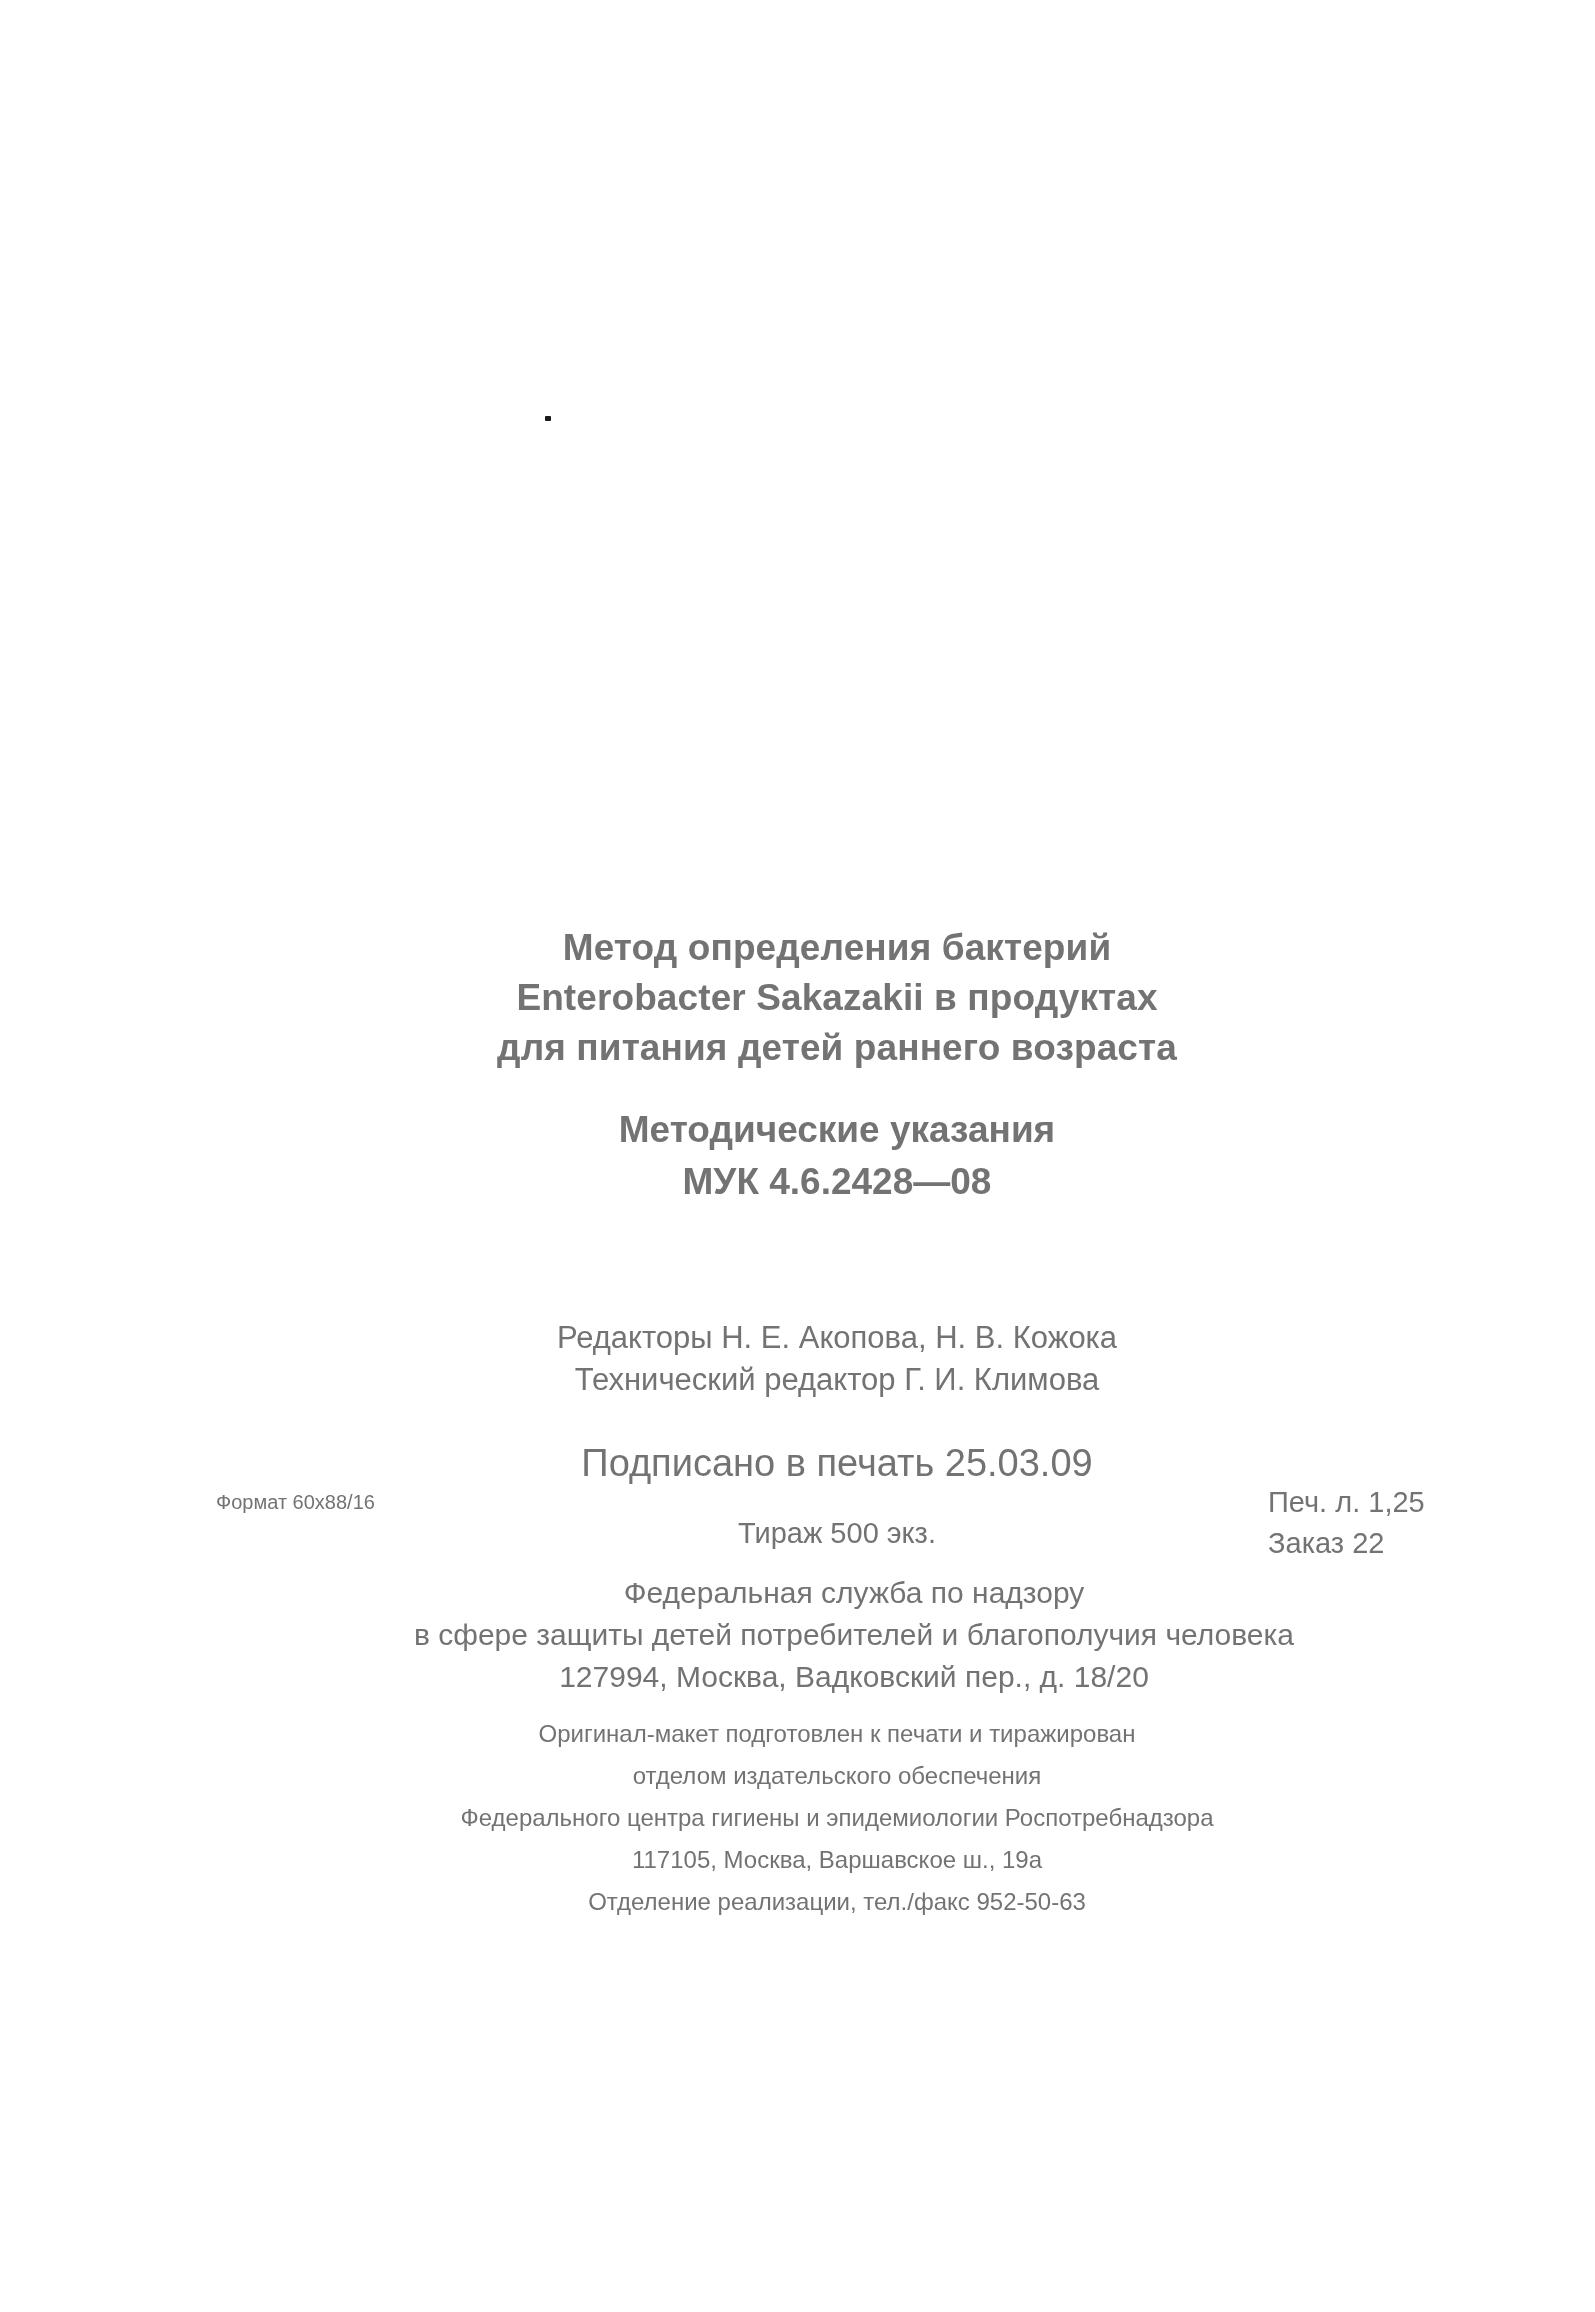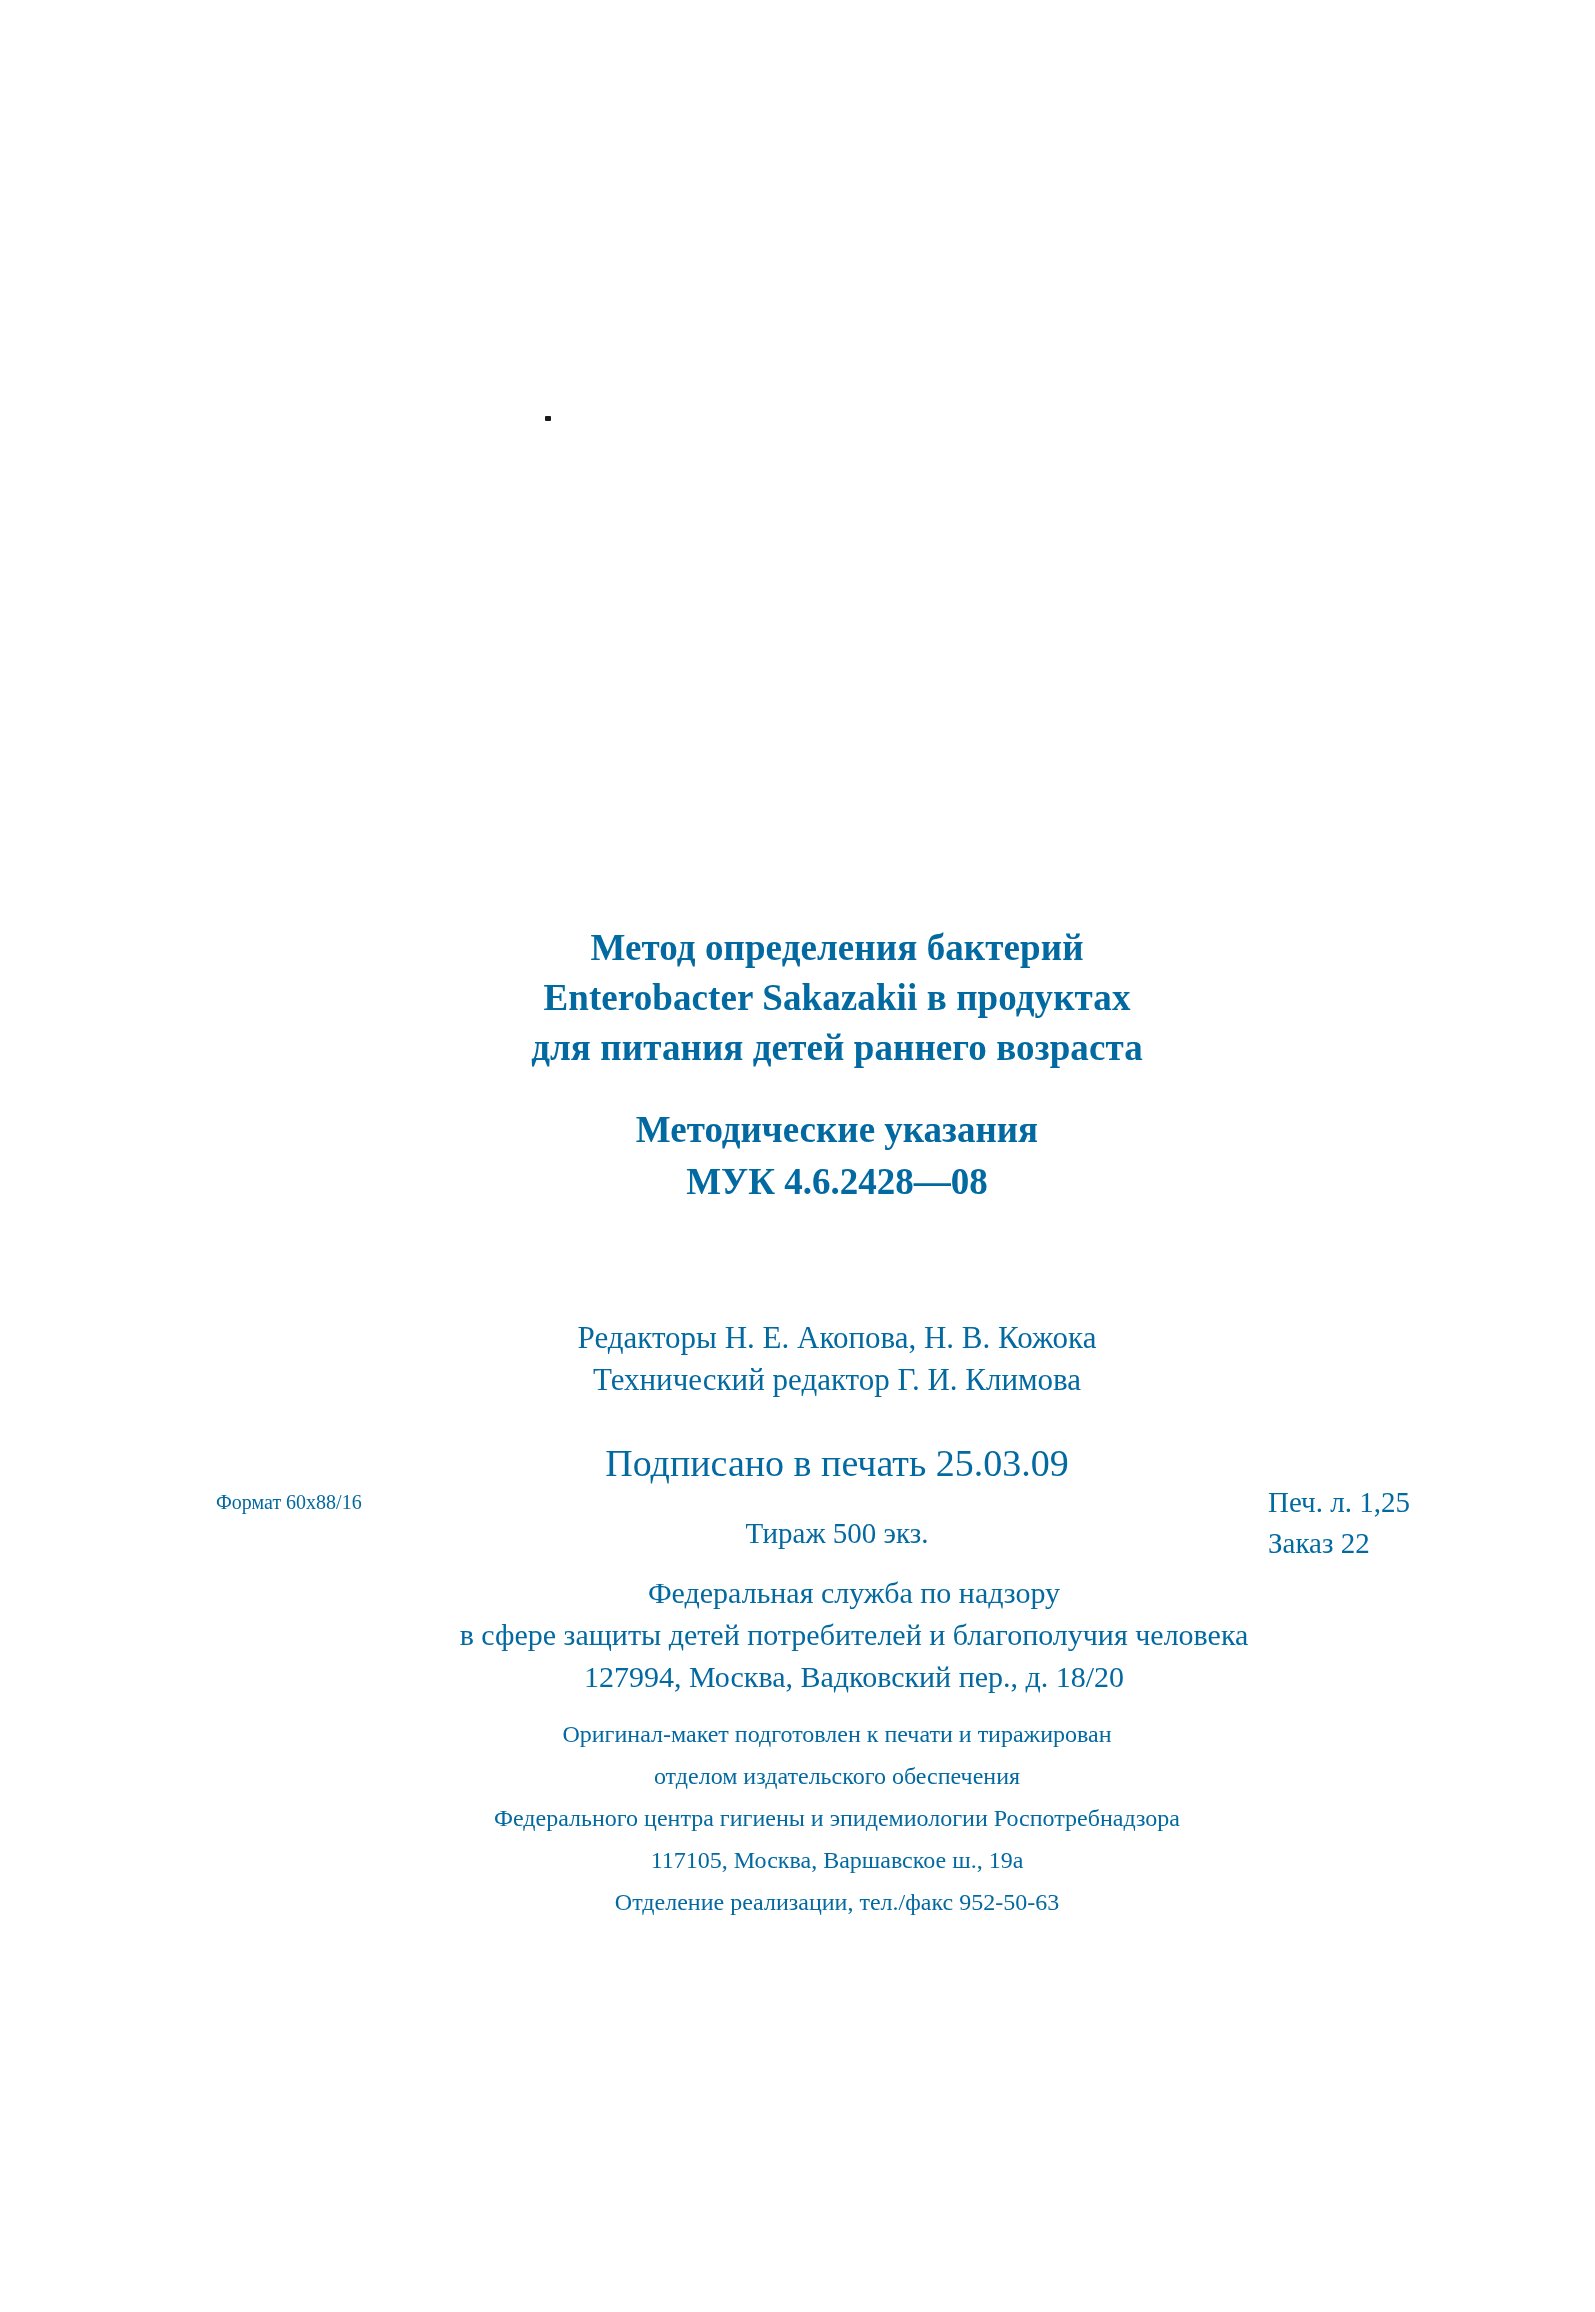--- a/index.html
+++ b/index.html
@@ -8,22 +8,22 @@
     padding: 0;
     background: #ffffff;
   }
 
   .page {
     position: relative;
     width: 1517px;
     height: 2313px;
     margin: 0 auto;
     background: #ffffff;
-    color: #0369a1;
-    font-family: Liberation Serif, serif;
+    color: #737373;
+    font-family: Liberation Sans, sans-serif;
     overflow: hidden;
     -webkit-font-smoothing: none;
   }
 
   
   .scan-speck {
     position: absolute;
     left: 506px;
     top: 416px;
     width: 5.6px;

